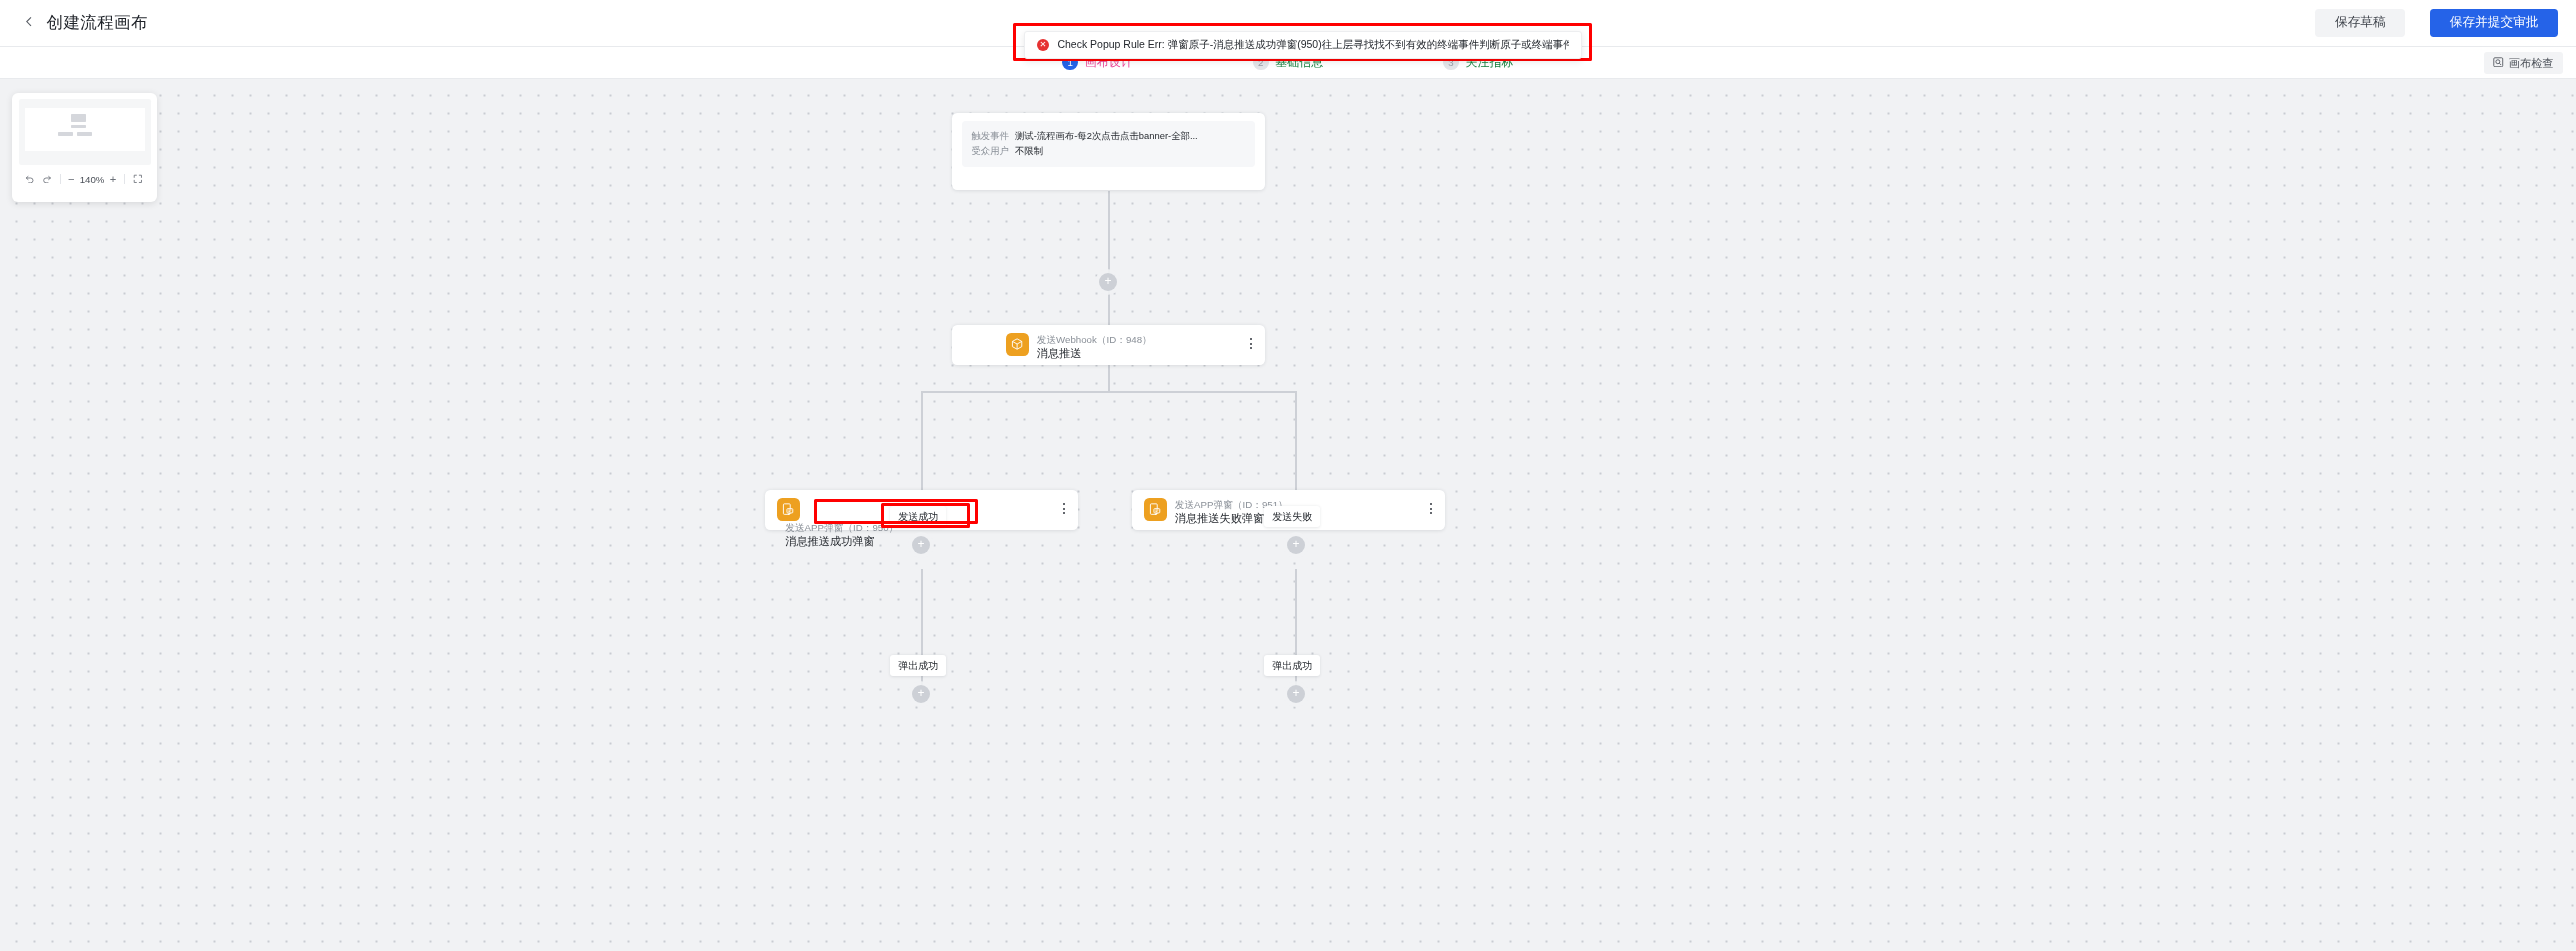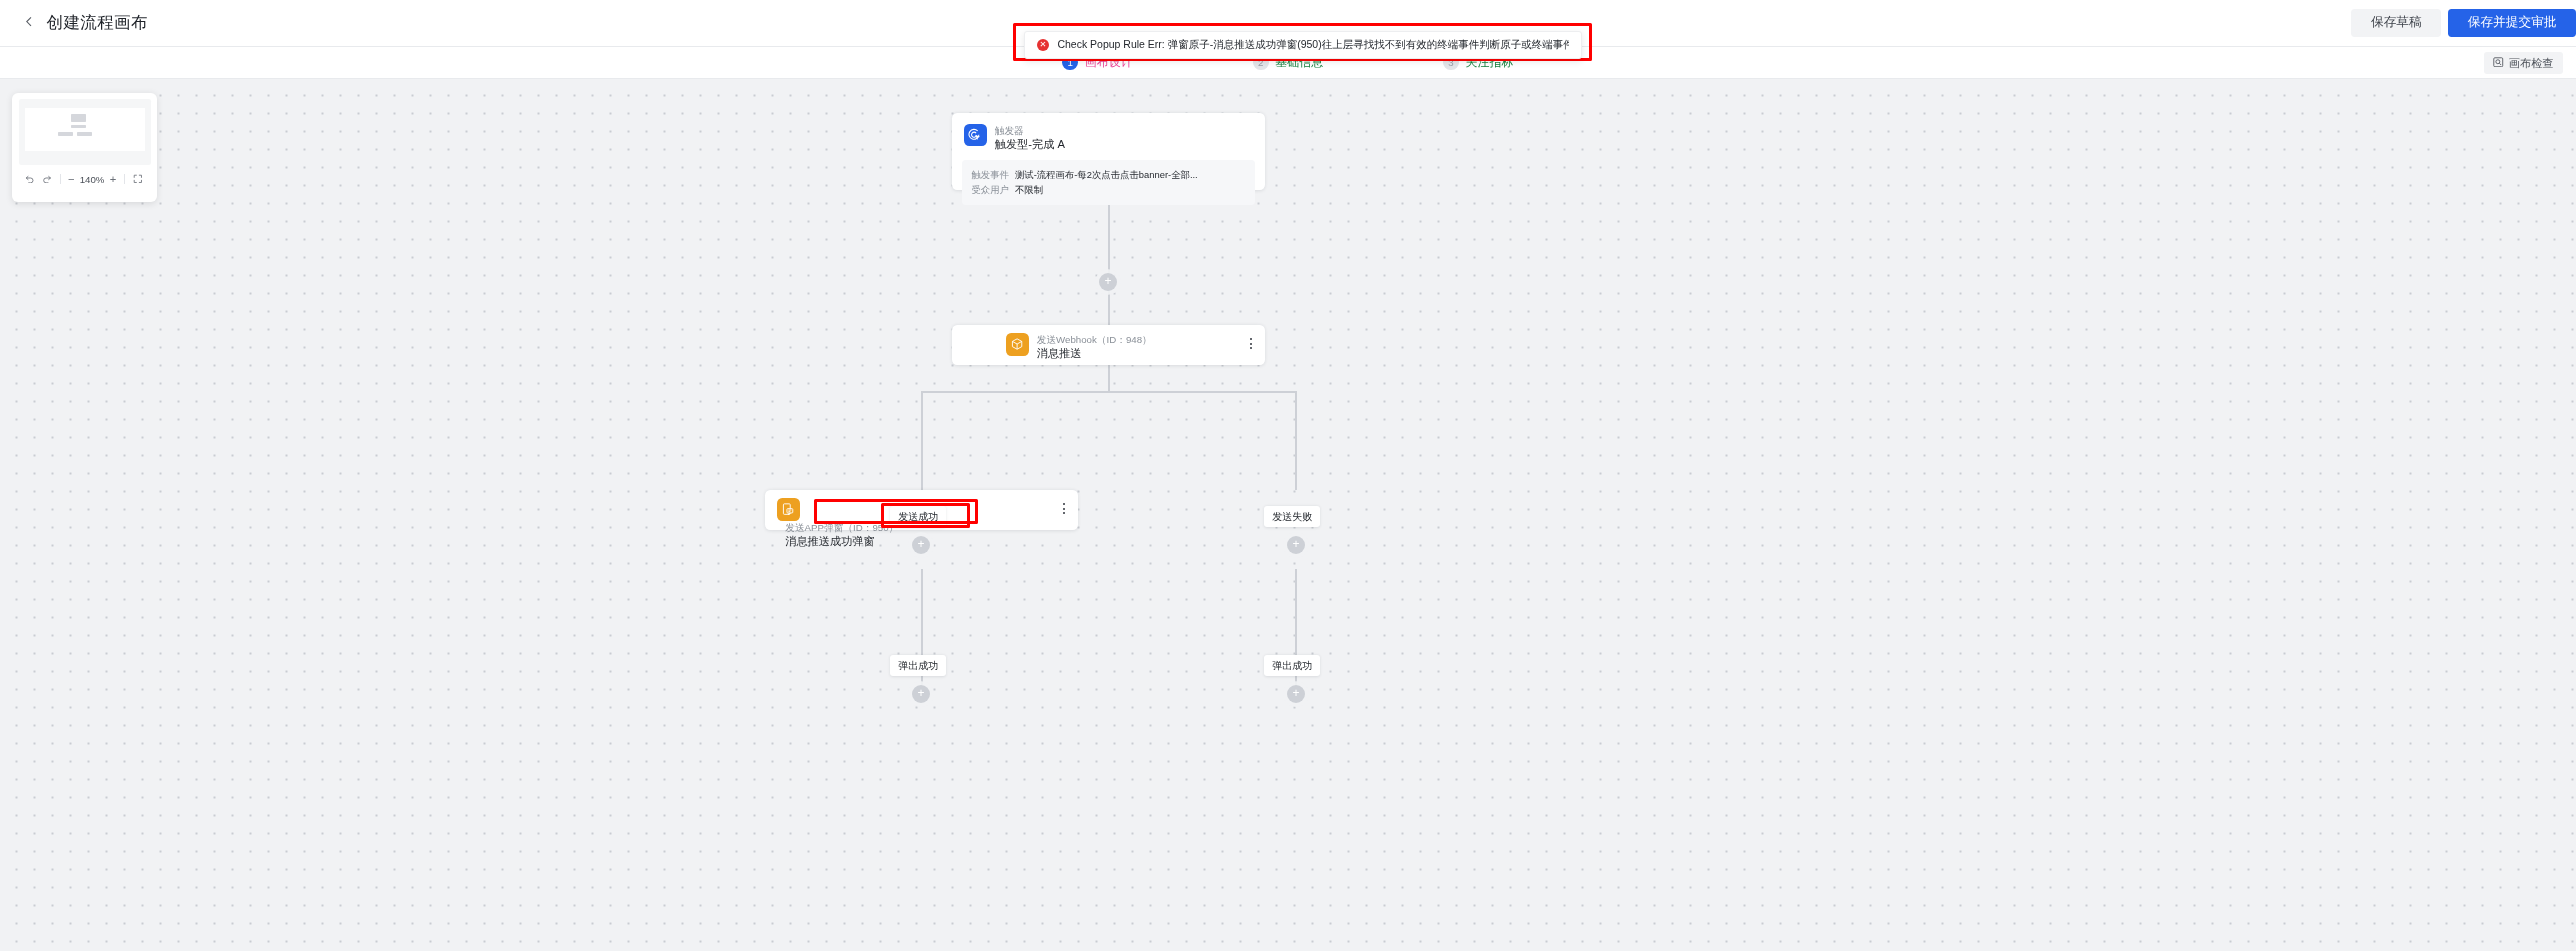--- a/index.html
+++ b/index.html
@@ -22,22 +22,22 @@
     margin-left: 19.5px; width: 19.5px; height: 19.5px;
     display: flex; align-items: center; justify-content: center;
     color: #5a5f66; cursor: pointer;
   }
   .back-btn svg { width: 11.2px; height: 11.2px; }
   .page-title {
     margin-left: 7.5px;
     font-size: 16.5px; color: #1f2329; letter-spacing: 0.4px;
   }
   .topbar-actions {
-    margin-left: auto; 
-    display: flex; align-items: center; gap: 7px;
+    margin-left: auto; margin-right: 18px;
+    display: flex; align-items: center; gap: 25px;
   }
   .btn {
     height: 28.4px; padding: 0 19.5px; border-radius: 3.7px;
     font-size: 12.7px; display: flex; align-items: center; justify-content: center;
     cursor: pointer; border: none; white-space: nowrap;
   }
   .btn-secondary { background: #f2f3f5; color: #3a3f47; }
   .btn-primary   { background: #2563e8; color: #ffffff; }
 
   
@@ -330,33 +330,20 @@
   <div class="edge-label" style="left:1264px; top:576px;">弹出成功</div>
 
   <div class="plus-node" style="left:912px; top:606px;">
     <span>+</span>
   </div>
   <div class="plus-node" style="left:1287px; top:606px;">
     <span>+</span>
   </div>
 
   <div class="node" id="node-trigger">
-    <div class="node-head">
-      <div class="node-icon icon-blue">
-        <svg viewBox="0 0 20 20" fill="none" stroke="#ffffff" stroke-width="1.5">
-          <path d="M13.6 4.2 A7 7 0 1 0 15.4 9.6"></path>
-          <path d="M11.4 7.2 A3.6 3.6 0 1 0 12 10.6"></path>
-          <path d="M10.2 9.6 L17 12.4 L14 13.6 L13.1 16.8 Z" fill="#ffffff" stroke="none"></path>
-        </svg>
-      </div>
-      <div class="node-texts">
-        <div class="node-sub">触发器</div>
-        <div class="node-title">触发型-完成 A</div>
-      </div>
-    </div>
     <div class="node-detail">
       <div class="detail-row">
         <span class="detail-key">触发事件</span>
         <span class="detail-val">测试-流程画布-每2次点击点击banner-全部...</span>
       </div>
       <div class="detail-row">
         <span class="detail-key">受众用户</span>
         <span class="detail-val">不限制</span>
       </div>
     </div>
@@ -398,18 +385,39 @@
         <div class="node-title">消息推送成功弹窗</div>
       </div>
       <div class="node-menu">
           <i></i>
           <i></i>
           <i></i>
         </div>
     </div>
   </div>
 
+  <div class="node" id="node-popup-b">
+    <div class="node-head" style="padding-top:8.2px;">
+      <div class="node-icon icon-orange">
+        <svg viewBox="0 0 20 20" fill="none" stroke="#ffffff" stroke-width="1.3" stroke-linejoin="round">
+          <rect x="3.4" y="2.6" width="9.6" height="14.8" rx="1.3"></rect>
+          <rect x="8.4" y="9.4" width="8.2" height="6" rx="1.1" fill="#eda020"></rect>
+          <path d="M10.6 16.2 L10.6 18 L12.6 15.4"></path>
+          <path d="M10.4 11.3 H14.6 M10.4 13.2 H13.3"></path>
+        </svg>
+      </div>
+      <div class="node-texts">
+        <div class="node-sub">发送APP弹窗（ID：951）</div>
+        <div class="node-title">消息推送失败弹窗</div>
+      </div>
+      <div class="node-menu">
+          <i></i>
+          <i></i>
+          <i></i>
+        </div>
+    </div>
+  </div>
 
   <div class="red-outline" id="hl-popup-title"></div>
   <div class="red-outline" id="hl-branch-ok"></div>
 
 </div>
 
 
 </body></html>

